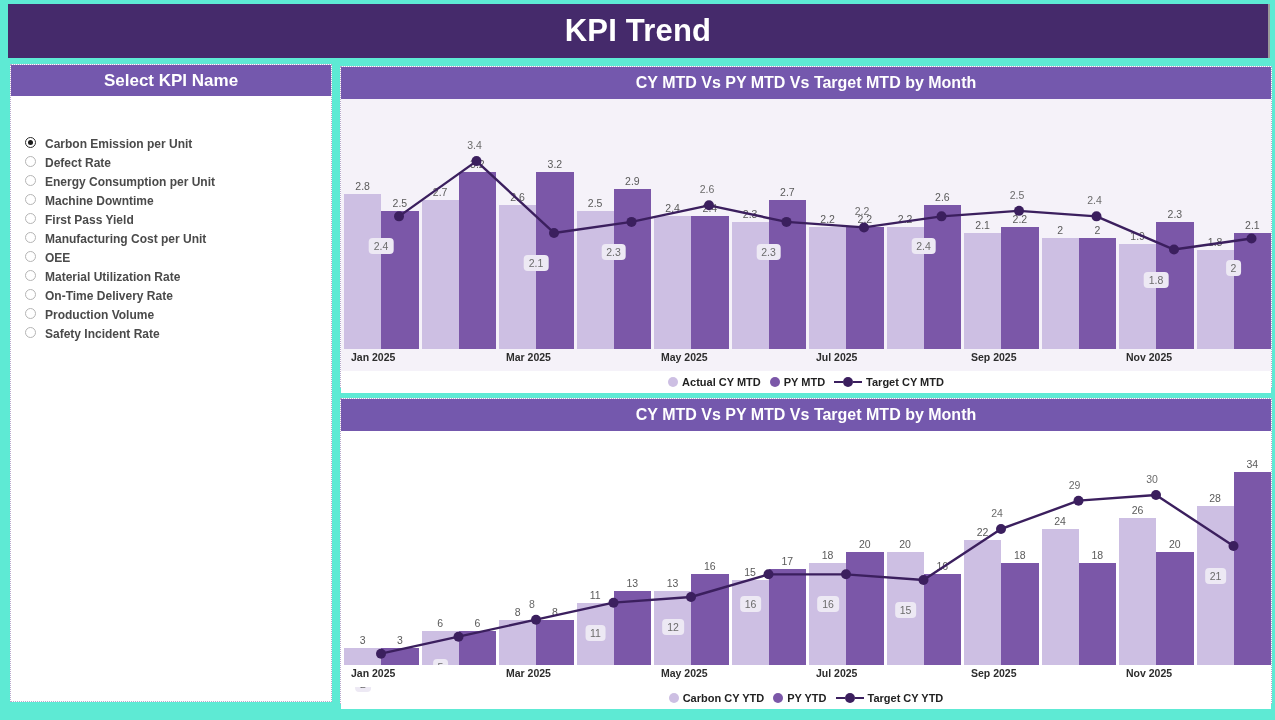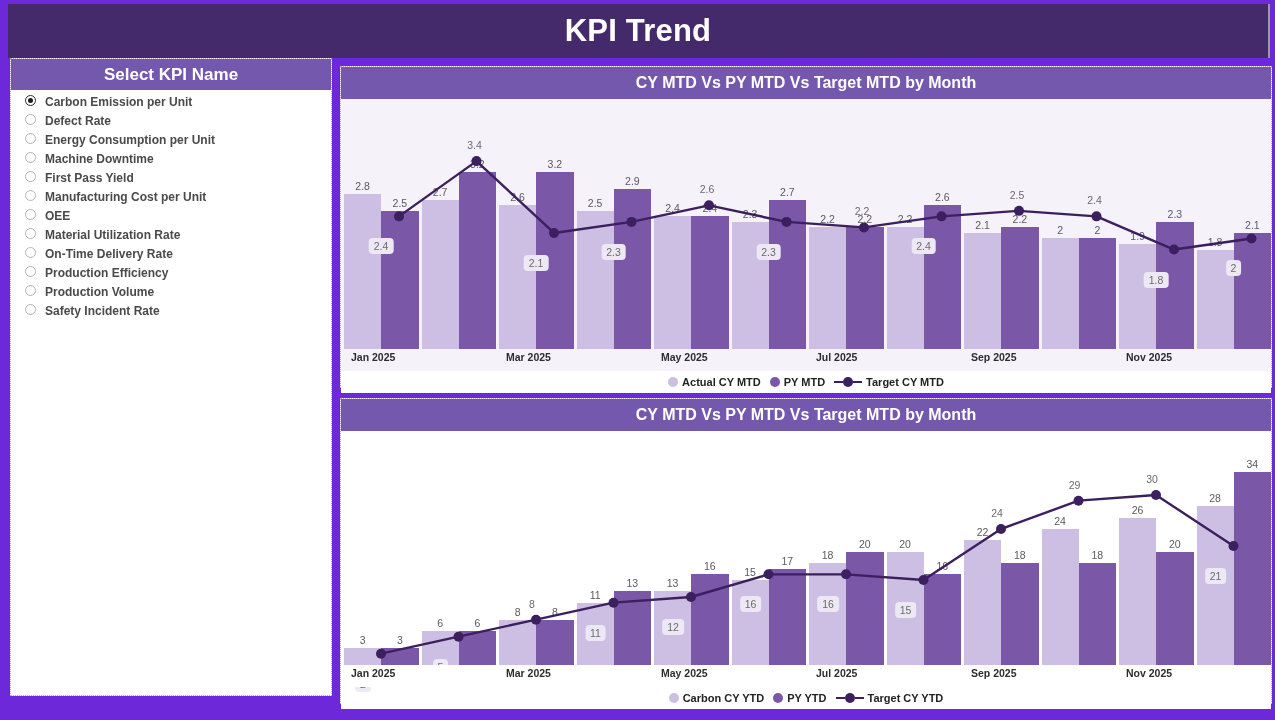--- a/index.html
+++ b/index.html
@@ -2,39 +2,39 @@
 <html><head>
 <meta charset="utf-8">
 <style>
   * { box-sizing: border-box; margin: 0; padding: 0; }
   html, body {
     width: 1275px; height: 720px;
     background: #ffffff;
     font-family: "Liberation Sans", sans-serif;
     overflow: hidden;
   }
-  #app { position: relative; width: 1275px; height: 720px; background: #6d28d9; text-decoration: underline; }
+  #app { position: relative; width: 1275px; height: 720px; background: #5eead4; text-decoration: underline; }
 
   
   .title-bar {
     position: absolute; left: 8px; top: 4px; width: 1262px; height: 54px;
     background: #452A6B;
     display: flex; align-items: center; justify-content: center;
     border-right: 2px solid #9a9a9a;
   }
   .title-bar .title-text {
     color: #ffffff; font-size: 31px; font-weight: bold; letter-spacing: .2px;
   }
 
   
   .slicer {
-    position: absolute; left: 10px; top: 58px; width: 322px; height: 638px;
+    position: absolute; left: 10px; top: 64px; width: 322px; height: 638px;
     background: #ffffff;
     border: 1px dotted #b9a9cc;
-    display: flex; flex-direction: column;
+    display: flex; flex-direction: column; gap: 36px;
   }
   .slicer-header {
     height: 31px; background: #7458AD;
     display: flex; align-items: center; justify-content: center;
     flex: 0 0 auto;
   }
   .slicer-header .slicer-title {
     color: #ffffff; font-size: 17px; font-weight: bold;
   }
   .slicer-list { padding: 5px 0 0 14px; flex: 1 1 auto; }
@@ -160,24 +160,20 @@
           <span class="radio"></span>
           <span class="slicer-label">OEE</span>
         </div>
         <div class="slicer-item">
           <span class="radio"></span>
           <span class="slicer-label">Material Utilization Rate</span>
         </div>
         <div class="slicer-item">
           <span class="radio"></span>
           <span class="slicer-label">On-Time Delivery Rate</span>
-        </div>
-        <div class="slicer-item">
-          <span class="radio"></span>
-          <span class="slicer-label">Production Efficiency</span>
         </div>
         <div class="slicer-item">
           <span class="radio"></span>
           <span class="slicer-label">Production Volume</span>
         </div>
         <div class="slicer-item">
           <span class="radio"></span>
           <span class="slicer-label">Safety Incident Rate</span>
         </div>
       </div>

